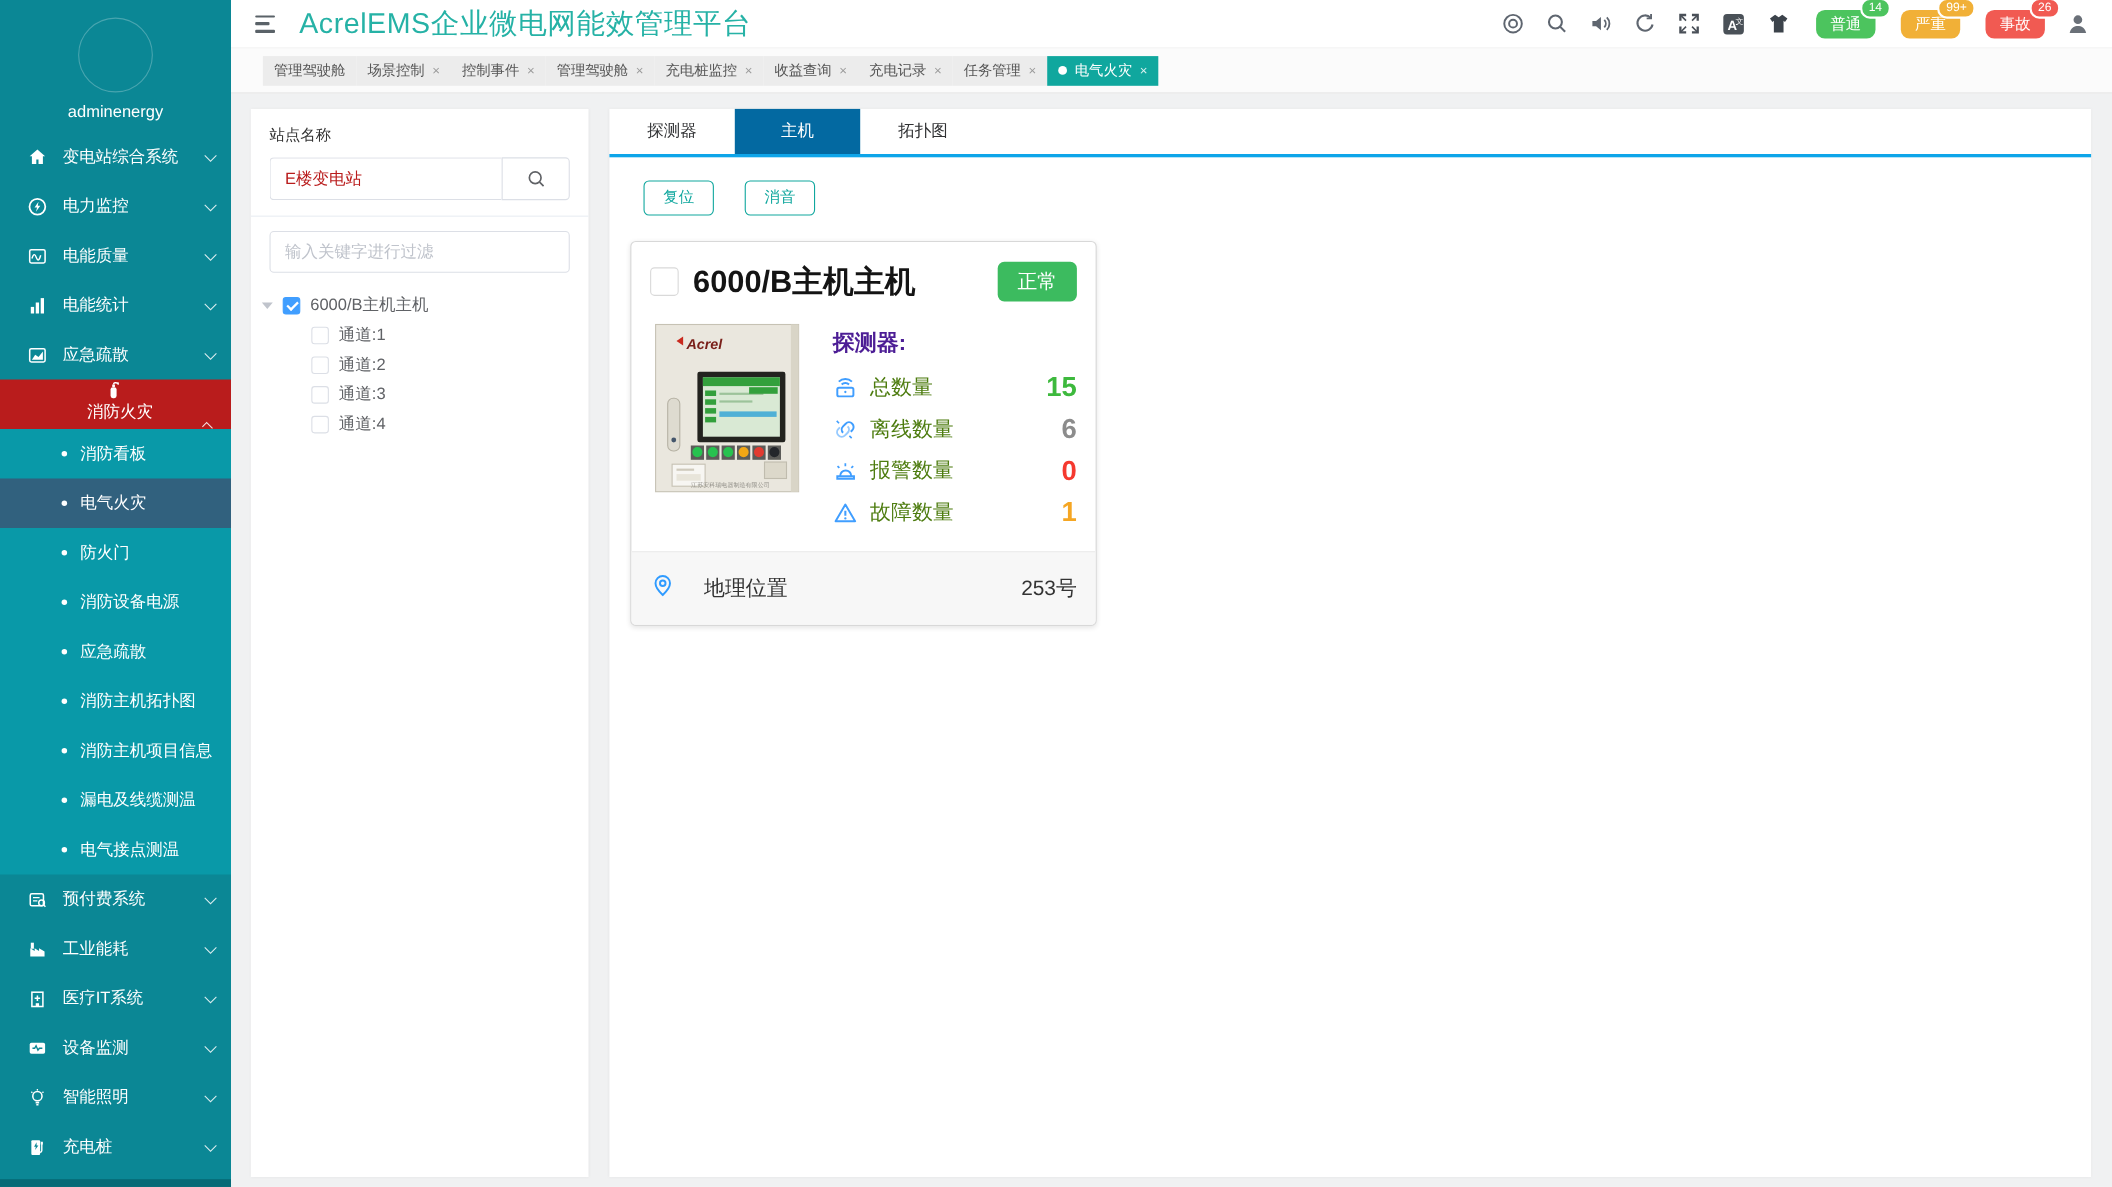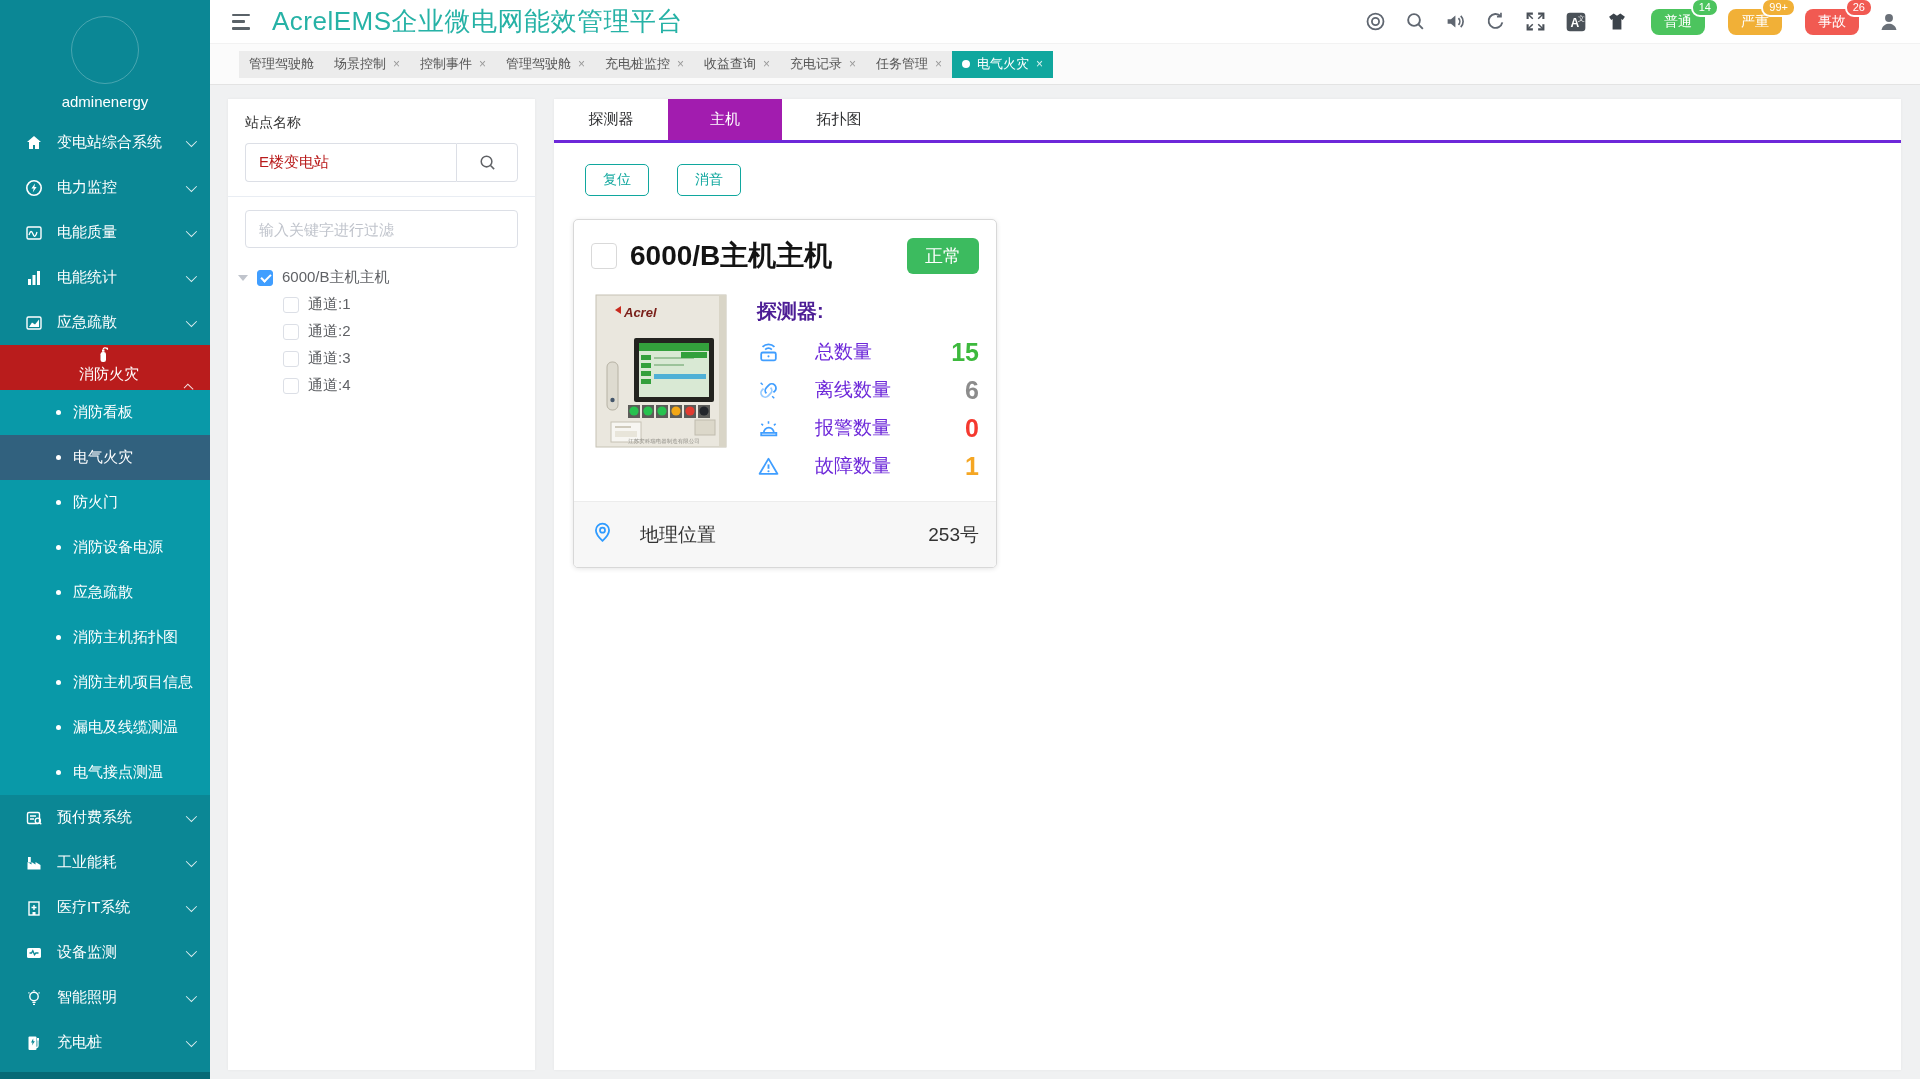--- a/index.html
+++ b/index.html
@@ -62,38 +62,38 @@
   .tree { padding:4px 10px; font-size:15px; color:#606266; }
   .tree-row { display:flex; align-items:center; height:27px; gap:9px; cursor:pointer; }
   .caret-down { width:0; height:0; border-left:5px solid transparent; border-right:5px solid transparent; border-top:6px solid #c0c4cc; flex:none; }
   .cb { width:16px; height:16px; border-radius:3px; flex:none; position:relative; }
   .cb.checked { background:#409eff; border:1px solid #409eff; }
   .cb.checked::after { content:''; position:absolute; left:4.5px; top:1.5px; width:4px; height:8px; border:solid #fff; border-width:0 2px 2px 0; transform:rotate(45deg); }
   .cb.empty { background:#fff; border:1px solid #dcdfe6; }
   .tree-child { padding-left:45px; }
 
   
-  .mp-tabs { display:flex; border-bottom:3px solid #6d28d9;font-family:Liberation Mono, monospace; }
+  .mp-tabs { display:flex; border-bottom:3px solid #0ea5e9;font-family:Liberation Mono, monospace; }
   .mp-tab { width:114px; height:41px; display:flex; align-items:center; justify-content:center; font-size:15px; color:#303133; cursor:pointer; }
-  .mp-tab.active { background:#a21caf; color:#fff; }
+  .mp-tab.active { background:#0369a1; color:#fff; }
   .mp-actions { display:flex; gap:16px; padding:21px 0 0 19px; }
   .action-btn { height:32px; min-width:64px; padding:0 17px; background:#fff; border:1px solid #10a79e; border-radius:5px; color:#10a79e; font-size:14px; cursor:pointer; font-family:inherit;margin-left:12px; }
 
   
   .device-card { width:424px; margin:23px 0 0 19px; border:1px solid #d8d8d8; border-radius:5px; box-shadow:0 1px 5px rgba(0,0,0,.1); background:#fff; overflow:hidden; }
   .card-head { display:flex; align-items:center; gap:13px; padding:17px 17px 4px; }
   .card-cb { width:26px; height:26px; border:1px solid #d9d9d9; border-radius:4px; background:#fff; flex:none; cursor:pointer; }
   .card-title { font-size:28px; font-weight:bold; color:#141414; white-space:nowrap; }
   .status-badge { margin-left:auto; color:#fff; font-size:18px; padding:6px 18px; border-radius:6px; }
   .card-body { display:flex; gap:26px; padding:13px 17px 16px; }
   .stats { flex:1; min-width:0; }
   .stats-heading { font-size:20px; font-weight:bold; color:#4c1d95; margin:6px 0 8px; }
   .stat-row { display:flex; align-items:center; gap:11px; height:38px; }
   .stat-icon { flex:none; display:flex; }
-  .stat-label { font-size:19px; color:#6d28d9;margin-left:24px; }
+  .stat-label { font-size:19px; color:#4d7c0f; }
   .stat-value { margin-left:auto; font-size:25px; font-weight:bold; }
   .card-foot { background:#f7f7f7; border-top:1px solid #ececec; display:flex; align-items:center; gap:26px; padding:19px 17px; }
   .loc-label { font-size:19px; color:#333; }
   .loc-value { margin-left:auto; font-size:19px; color:#333; }
 </style>
 </head>
 <body>
 
 <div class="screen">
 

